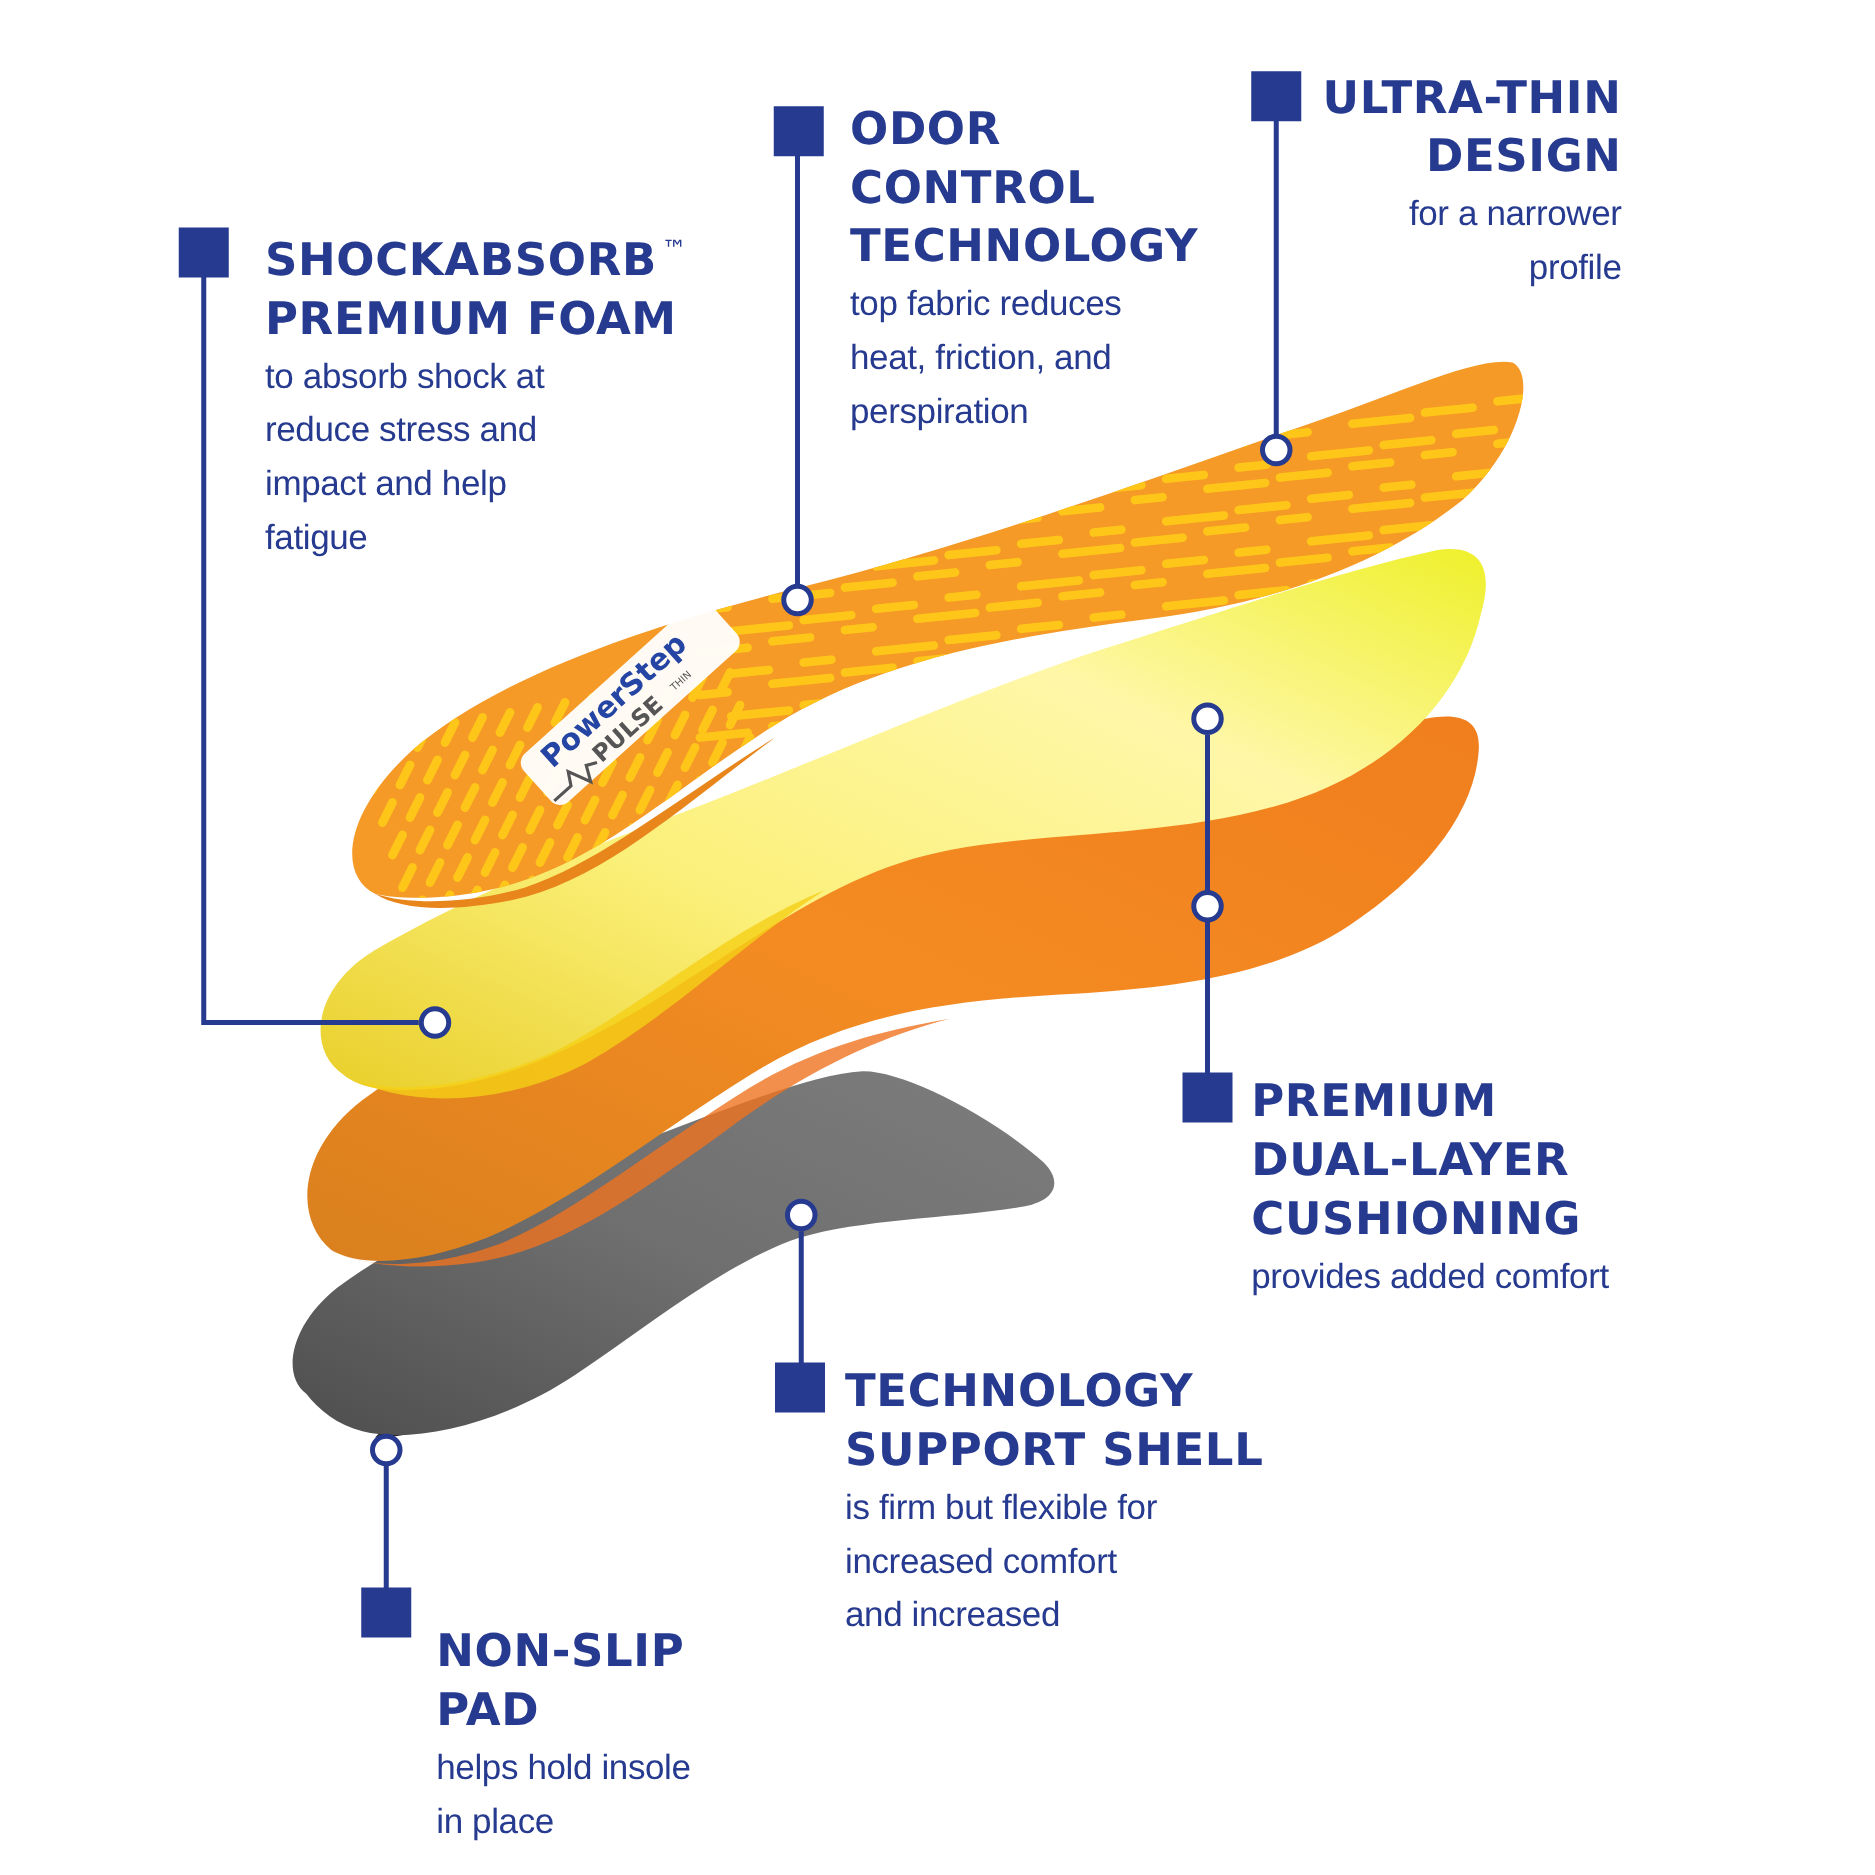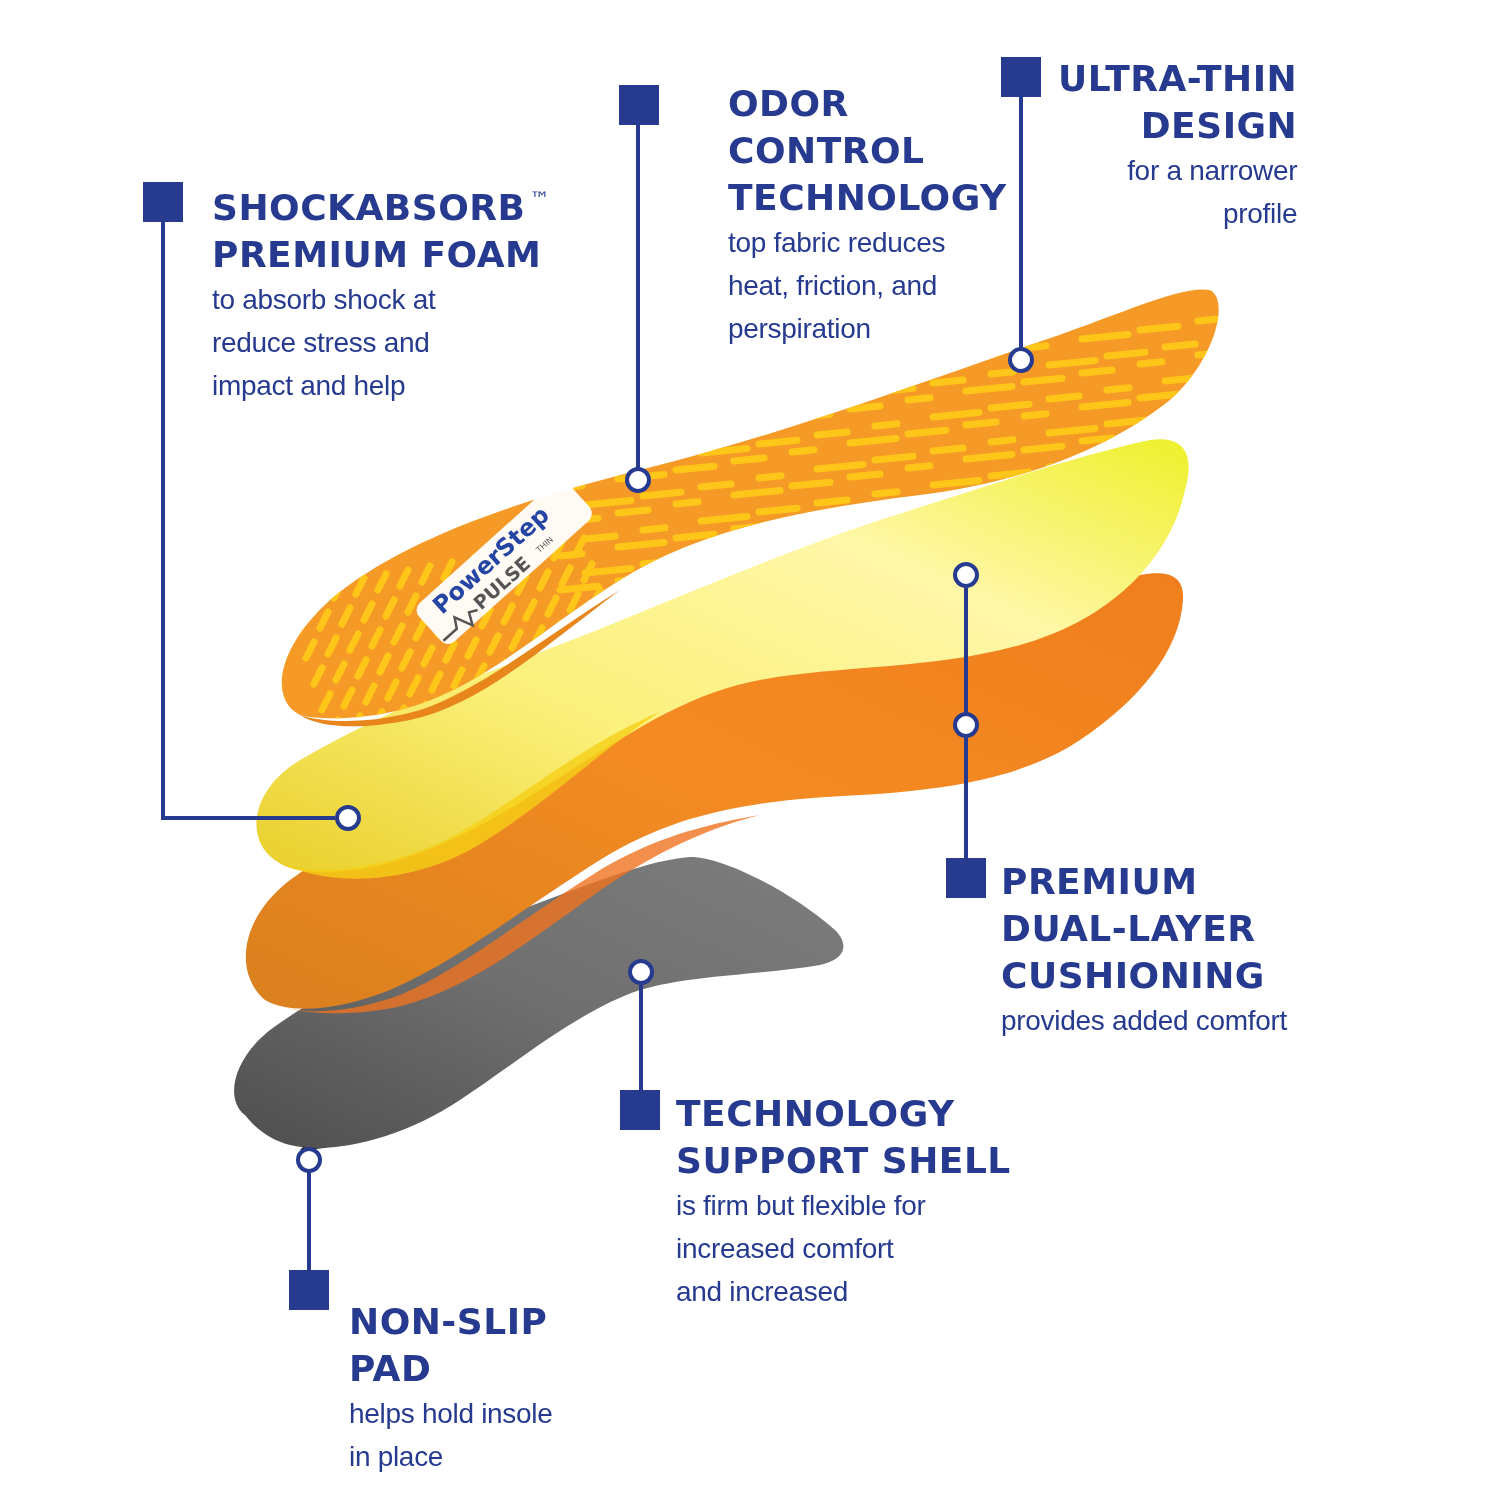--- a/index.html
+++ b/index.html
@@ -350,24 +350,25 @@
 
 <div class="callout" style="left:212px; top:176px;">
   <div class="head">
     <span class="line-text"><span>SHOCKABSORB</span><span class="tm">™</span></span>
     <span class="line-text">PREMIUM FOAM</span>
   </div>
   <div class="desc">
     <span class="line-text">to absorb shock at</span>
     <span class="line-text">reduce stress and</span>
     <span class="line-text">impact and help</span>
-  </div>
-</div>
-
-<div class="callout" style="left:680px; top:80px;margin-left:48px;">
+    <span class="line-text">fatigue</span>
+  </div>
+</div>
+
+<div class="callout" style="left:680px; top:80px;">
   <div class="head">
     <span class="line-text">ODOR</span>
     <span class="line-text">CONTROL</span>
     <span class="line-text">TECHNOLOGY</span>
   </div>
   <div class="desc">
     <span class="line-text">top fabric reduces</span>
     <span class="line-text">heat, friction, and</span>
     <span class="line-text">perspiration</span>
   </div>

